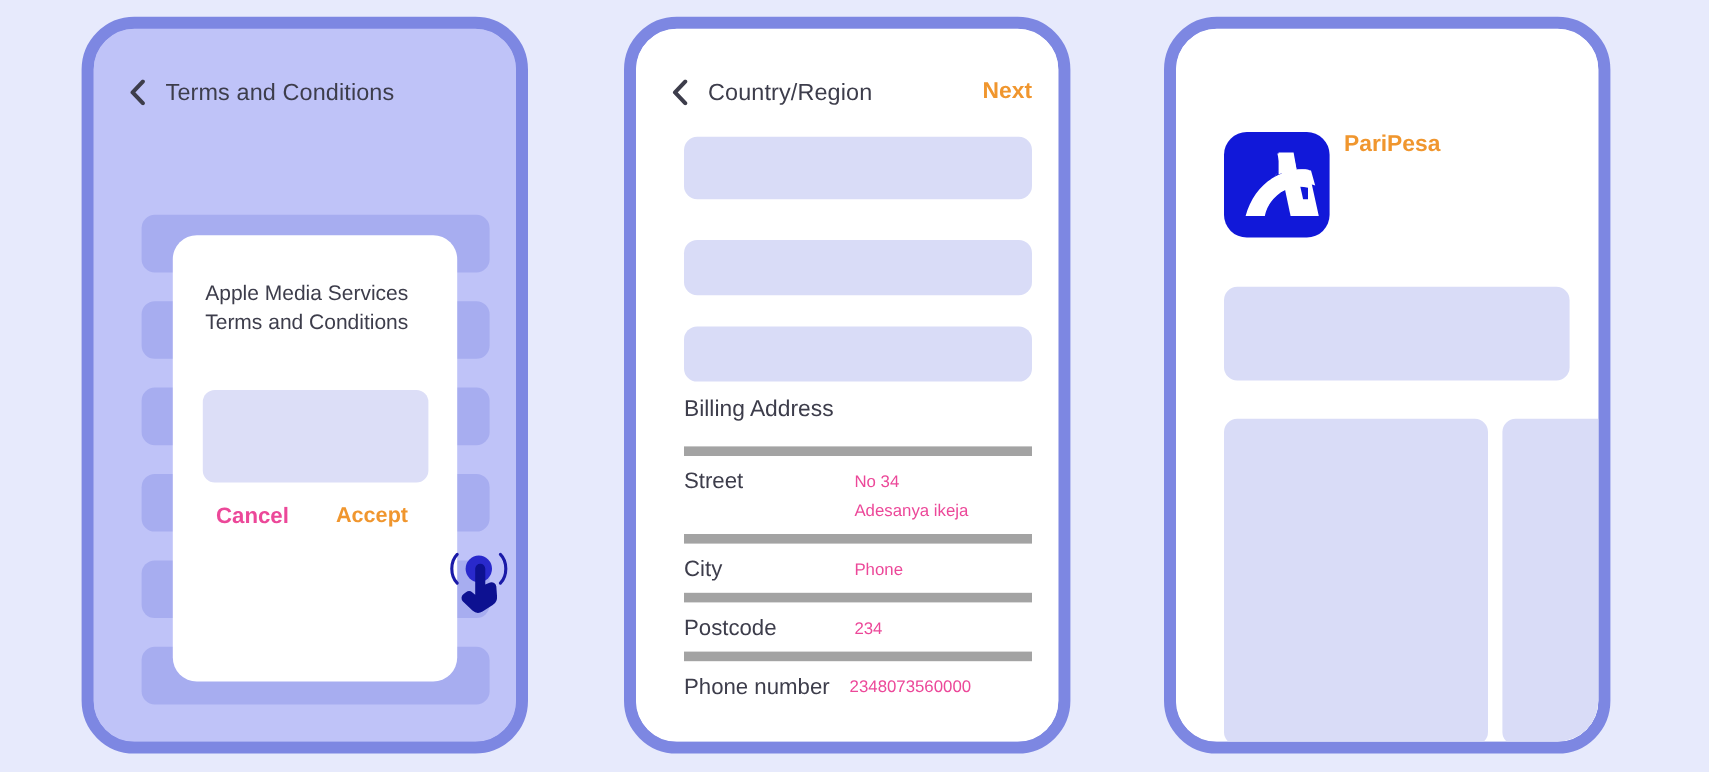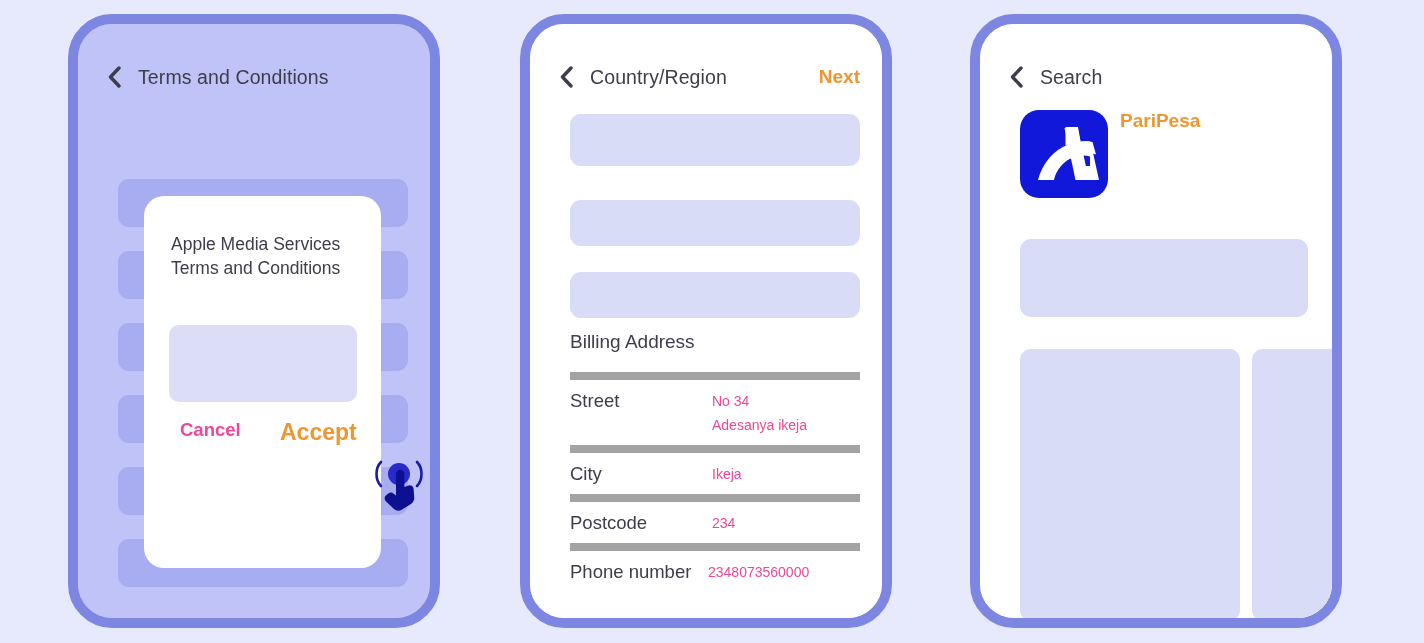--- a/index.html
+++ b/index.html
@@ -126,21 +126,21 @@
     left: 36px;
     top: 0;
     font-size: 18.5px;
     font-weight: bold;
     color: #ec4899;
   }
   .btn-accept {
     position: absolute;
     left: 136px;
     top: 0;
-    font-size: 23px;
+    font-size: 18px;
     font-weight: bold;
     color: #f0962e;
     text-align: center;
   }
 
   
   .tap-cursor {
     position: absolute;
     width: 54px;
     height: 54px;
@@ -269,44 +269,38 @@
       <div class="section-label">Billing Address</div>
 
       <div class="table">
         <div class="row">
           <span class="row-key">Street</span>
           <span class="row-val">No 34
 Adesanya ikeja</span>
         </div>
         <div class="row">
           <span class="row-key">City</span>
-          <span class="row-val">Ikeja</span>
+          <span class="row-val">Phone</span>
         </div>
         <div class="row">
           <span class="row-key">Postcode</span>
           <span class="row-val">234</span>
         </div>
         <div class="row wide">
           <span class="row-key">Phone number</span>
           <span class="row-val">2348073560000</span>
         </div>
       </div>
 
     </div>
   </div>
 
   <div class="frame" id="frame-3">
     <div class="screen">
 
-      <div class="navbar">
-        <svg class="chev" viewBox="0 0 16 22">
-          <path d="M13 2 L4.5 11 L13 20" fill="none" stroke="#3d3d4b" stroke-width="3.4" stroke-linecap="round" stroke-linejoin="round"></path>
-        </svg>
-        <span class="nav-title">Search</span>
-      </div>
 
       <div class="app-icon">
         <svg viewBox="0 0 88 88" width="88" height="88">
           <path d="M45.5 17 L58 17 L62.5 42.5 C55 42 44 44.5 35.5 49.5 L45.5 31.5 L36.5 48.5 C28 54 21.5 61 18.5 70 L33.5 70 C35 62 40 55 47 50 L47.5 50 C55 46 62.5 44.5 70 46.5 L70 56 L62 56 L66.5 70 L79 70 L70.5 31.5 C63 30.5 54.5 31.5 45.5 35.5 Z" fill="#ffffff"></path>
           <path d="M18 70 L34 70 C36 60 43 52 52 47.5 C60 43.5 68.5 42 76 44.5 L72.5 32 C63 30 52 32 42 37.5 C31 43.5 22 55 18 70 Z" fill="#ffffff"></path>
           <path d="M44.5 18 L57.5 18 L69 70 L55.5 70 Z" fill="#ffffff"></path>
         </svg>
       </div>
       <div class="app-name">PariPesa</div>
 

